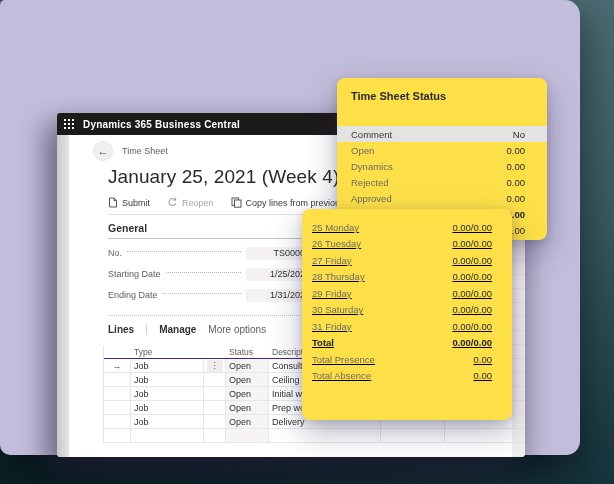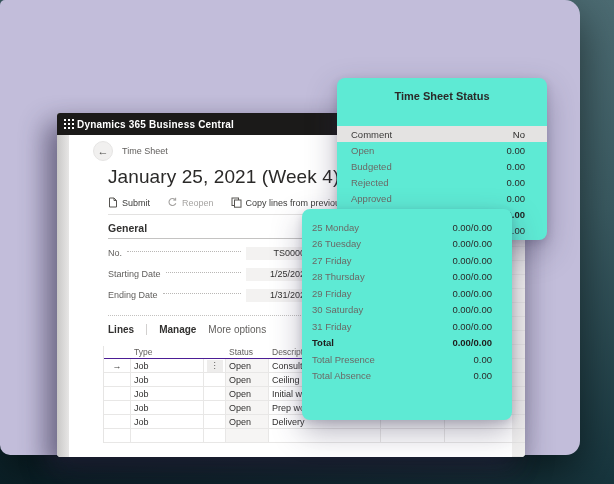--- a/index.html
+++ b/index.html
@@ -22,21 +22,21 @@
   
   .app-window {
     position:absolute; left:57px; top:113px; width:468px; height:344px;
     border-radius:3px 3px 4px 4px;
     box-shadow:-12px 10px 26px rgba(48,42,76,.45), 0 16px 30px rgba(20,18,32,.3);
     background:#ebeae9;
   }
   .titlebar {
     position:absolute; left:0; top:0; right:0; height:22px;
     background:#1b1a19; border-radius:3px 3px 0 0;
-    display:flex; align-items:center; padding-left:7px; gap:3px;
+    display:flex; align-items:center; padding-left:7px; gap:9px;
   }
   .waffle { display:grid; grid-template-columns:repeat(3,2px); grid-template-rows:repeat(3,2px); gap:2px; cursor:pointer; }
   .waffle i { background:#ffffff; display:block; }
   .app-title { color:#ffffff; font-size:10px; font-weight:700; letter-spacing:.2px; }
   .win-body { position:absolute; left:0; top:22px; right:0; bottom:0; background:#ebeae9; border-radius:0 0 4px 4px; overflow:hidden; }
   .win-body::before { 
     content:""; position:absolute; left:0; top:0; bottom:0; width:12px;
     background:linear-gradient(90deg,#c9c8c7,#e7e6e5); }
   .page {
     position:absolute; left:12px; top:0; width:443px; bottom:0;
@@ -97,31 +97,30 @@
     display:flex; align-items:center; padding-left:3px; overflow:hidden; white-space:nowrap; background:#fff; cursor:cell;
   }
   .g-body .g-cell.sel { justify-content:center; padding-left:0; color:#3b3a39; }
   .g-body .g-cell.status { background:#f6f5f4; }
   .g-body .g-cell.menu { justify-content:center; padding-left:0; }
   .menu-btn { width:16px; height:12px; background:#eeedec; color:#4f4e4d; font-size:8px;
     display:flex; align-items:center; justify-content:center; cursor:pointer; }
 
   
   .float-card {
-    position:absolute; background:#5eead4; border-radius:8px;
+    position:absolute; background:#fde047; border-radius:8px;
     box-shadow:0 12px 30px rgba(50,44,78,.35), 0 3px 8px rgba(50,44,78,.18);
-    text-align:center;
   }
   .status-card { left:337px; top:78px; width:210px; height:162px; }
   .summary-card { left:302px; top:209px; width:210px; height:211px; }
   .card-title { font-size:11px; font-weight:700; color:#2b2a29; }
   .status-card .card-title { margin:12px 14px 0; }
   .summary-card .card-title { margin:13px 11px 0; }
   .status-card .card-rows { margin-top:24px; }
-  .summary-card .card-rows { margin-top:10px; }
+  .summary-card .card-rows { margin-top:10px;text-decoration:underline; }
   .c-row { display:flex; align-items:center; justify-content:space-between; }
   .status-card .c-row { height:16px; padding:0 22px 0 14px; }
   .summary-card .c-row { height:16.5px; padding:0 20px 0 10px; }
   .c-label { font-size:9.5px; color:#6b6966; white-space:nowrap; }
   .c-value { font-size:9.5px; color:#2b2a29; }
   .c-row.hl { background:#e4e3e2; }
   .c-row.hl .c-label { color:#3b3a39; }
   .c-row.bold .c-label, .c-row.bold .c-value { font-weight:700; color:#1f1e1d; }
 </style>
 </head>
@@ -289,21 +288,21 @@
   <div class="card-rows">
     <div class="c-row hl">
       <span class="c-label">Comment</span>
       <span class="c-value">No</span>
     </div>
     <div class="c-row">
       <span class="c-label">Open</span>
       <span class="c-value">0.00</span>
     </div>
     <div class="c-row">
-      <span class="c-label">Budgeted</span>
+      <span class="c-label">Dynamics</span>
       <span class="c-value">0.00</span>
     </div>
     <div class="c-row">
       <span class="c-label">Rejected</span>
       <span class="c-value">0.00</span>
     </div>
     <div class="c-row">
       <span class="c-label">Approved</span>
       <span class="c-value">0.00</span>
     </div>

